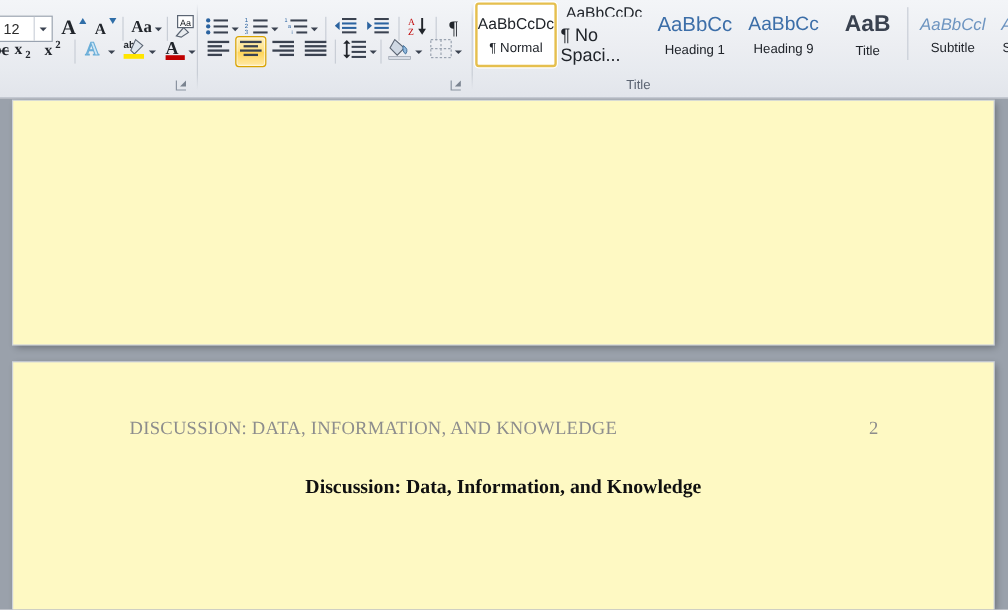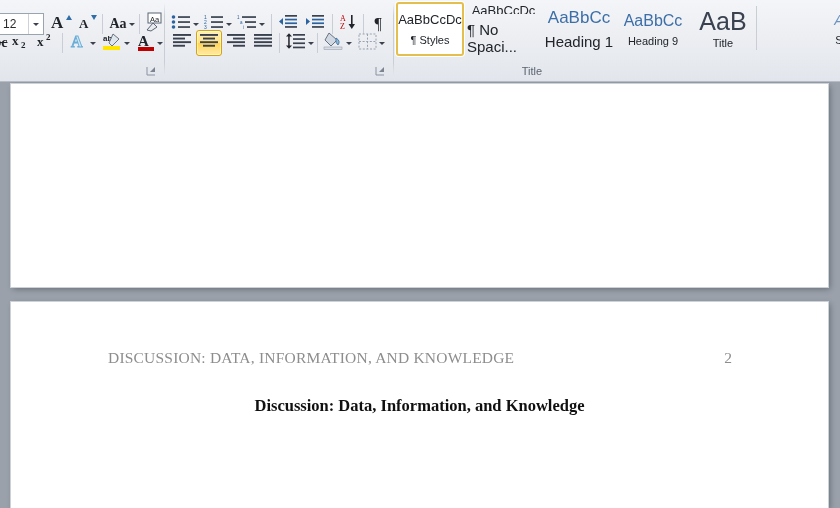--- a/index.html
+++ b/index.html
@@ -91,21 +91,21 @@
 
   
   #docarea {
     position: absolute; left: 0; top: 82px;
     width: 840px; height: 426px;
     background: #9aa1ab;
     overflow: hidden;
   }
   .page {
     position: absolute; left: 11px; width: 817px;
-    background: #ffffff;
+    background: #fef9c3;
     box-shadow: 0 0 0 1px #cdd2d9, 2px 2px 6px rgba(0,0,0,.33);
   }
   #page1 { top: 2px; height: 203px; }
   #page2 { top: 220px; height: 206px; }
 
   .hdr-row {
     position: absolute; left: 97px; right: 96px; top: 47px;
     display: flex; align-items: baseline; justify-content: space-between;
   }
   .hdr-txt {
@@ -445,45 +445,49 @@
     </div>
   </div>
 
   <div class="grp-sep" style="left:393px;"></div>
 
   <div class="grp" id="grp-styles" style="left:394px; width:446px;">
     <div class="grp-body">
 
       <div class="btn sel" style="left:2px; top:2px; width:68px; height:54px; flex-direction:column; justify-content:center; background:#ffffff; border:2px solid #e5bf4e; box-shadow:0 0 0 1px #fff;">
         <span style="font-family:'Liberation Sans',sans-serif; font-size:13px; color:#21252b; white-space:nowrap; overflow:hidden; width:64px; text-align:center;">AaBbCcDc</span>
-        <span style="font-family:'Liberation Sans',sans-serif; font-size:11px; color:#21252b; margin-top:7px;">¶ Styles</span>
+        <span style="font-family:'Liberation Sans',sans-serif; font-size:11px; color:#21252b; margin-top:7px;">¶ Normal</span>
       </div>
 
       <div class="btn" style="left:72px; top:2px; width:75px; height:54px; flex-direction:column; justify-content:center;">
         <span style="font-family:'Liberation Sans',sans-serif; font-size:13px; color:#21252b; white-space:nowrap; overflow:hidden; width:70px; text-align:center;">AaBbCcDc</span>
         <span style="font-family:Liberation Sans, sans-serif; font-size:15px; color:#21252b; margin-top:7px;">¶ No Spaci...</span>
       </div>
 
       <div class="btn" style="left:149px; top:2px; width:72px; height:54px; flex-direction:column; justify-content:center;">
         <span style="font-family:'Liberation Sans',sans-serif; font-size:17px; color:#3c6ea8; white-space:nowrap; overflow:hidden; width:68px; text-align:center;">AaBbCc</span>
-        <span style="font-family:'Liberation Sans',sans-serif; font-size:15px; color:#21252b; margin-top:5px;">Heading 1</span>
+        <span style="font-family:'Liberation Sans',sans-serif; font-size:11px; color:#21252b; margin-top:5px;">Heading 1</span>
       </div>
 
       <div class="btn" style="left:223px; top:2px; width:72px; height:54px; flex-direction:column; justify-content:center;">
         <span style="font-family:'Liberation Sans',sans-serif; font-size:16px; color:#3c6ea8; white-space:nowrap; overflow:hidden; width:68px; text-align:center;">AaBbCc</span>
         <span style="font-family:'Liberation Sans',sans-serif; font-size:11px; color:#21252b; margin-top:5px;">Heading 9</span>
       </div>
 
       <div class="btn" style="left:297px; top:2px; width:64px; height:54px; flex-direction:column; justify-content:center;">
-        <span style="font-family:'Liberation Sans',sans-serif; font-size:25px; font-weight:400; color:#3a4250; white-space:nowrap; overflow:hidden; width:62px; text-align:center; line-height:24px;">AaB</span>
+        <span style="font-family:'Liberation Sans',sans-serif; font-size:19px; font-weight:700; color:#3a4250; white-space:nowrap; overflow:hidden; width:62px; text-align:center; line-height:24px;">AaB</span>
         <span style="font-family:'Liberation Sans',sans-serif; font-size:11px; color:#21252b; margin-top:4px;">Title</span>
       </div>
 
       <div class="vsep" style="left:362px; top:6px; height:44px;"></div>
 
+      <div class="btn" style="left:366px; top:2px; width:68px; height:54px; flex-direction:column; justify-content:center;">
+        <span style="font-family:'Liberation Sans',sans-serif; font-size:14px; font-style:italic; color:#6d94c0; white-space:nowrap; overflow:hidden; width:66px; text-align:center;">AaBbCcl</span>
+        <span style="font-family:'Liberation Sans',sans-serif; font-size:11px; color:#21252b; margin-top:6px;">Subtitle</span>
+      </div>
 
       <div class="btn" style="left:436px; top:2px; width:18px; height:54px; flex-direction:column; justify-content:center; overflow:hidden;">
         <span style="font-family:'Liberation Sans',sans-serif; font-size:14px; font-style:italic; color:#6d94c0;">A</span>
         <span style="font-family:'Liberation Sans',sans-serif; font-size:11px; color:#21252b; margin-top:6px;">S</span>
       </div>
     </div>
 
     <div class="grp-label" style="left:0; right:170px;">Title</div>
   </div>
 </div>

